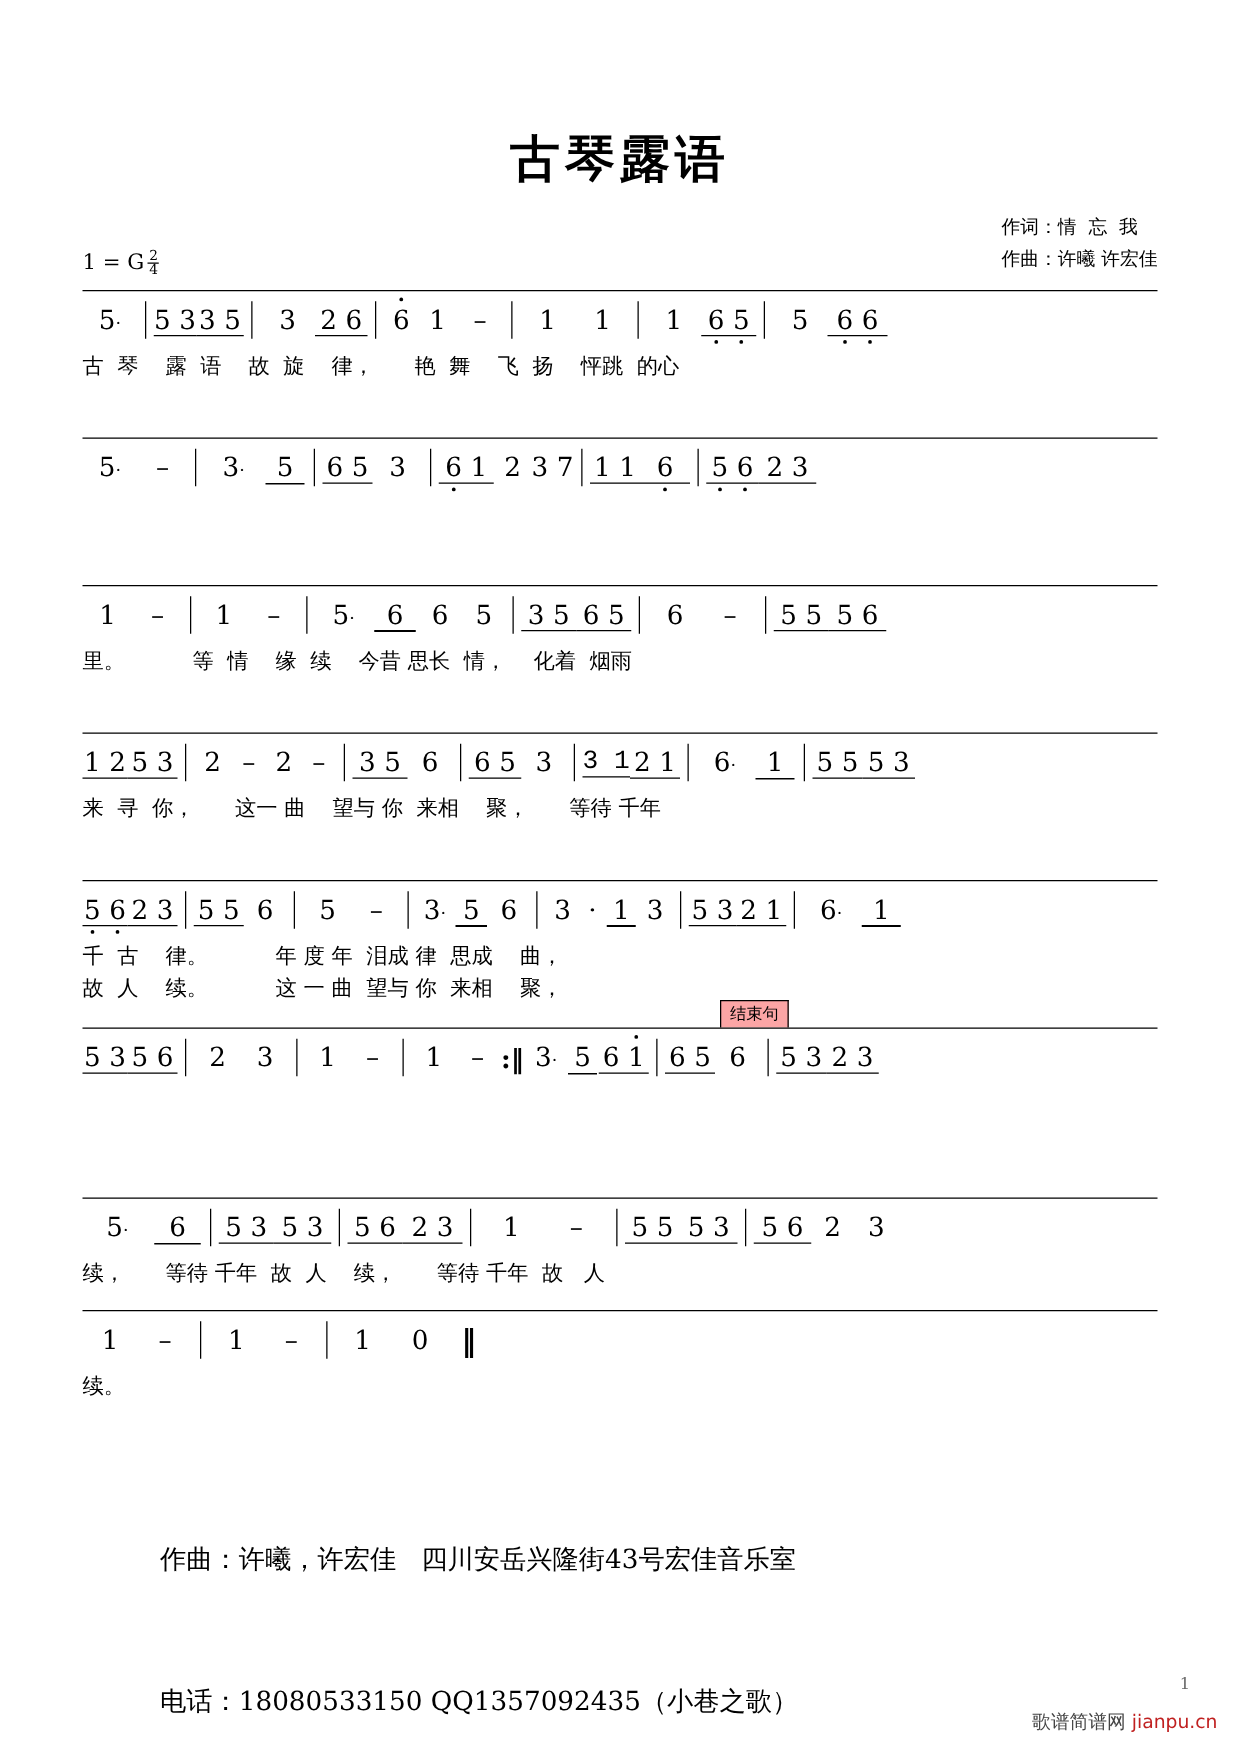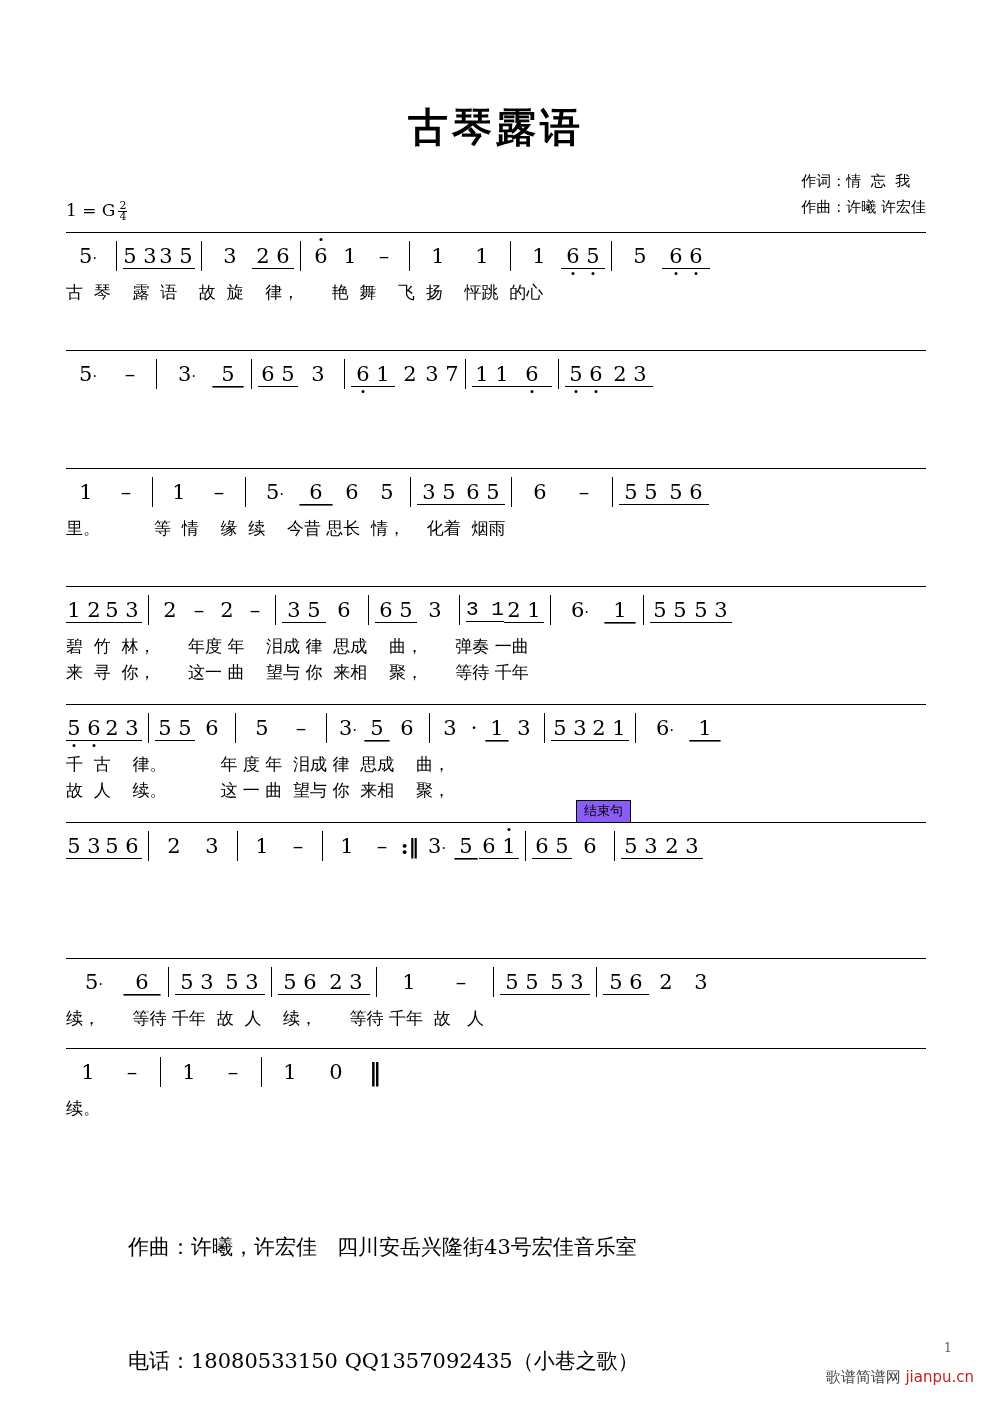--- a/index.html
+++ b/index.html
@@ -87,21 +87,21 @@
     width:3px;height:3px;border-radius:50%;background:#000;
     transform:translateX(-50%);
   }
 
   .endbox{
     position:absolute;
     border:1.2px solid #000;
     font-size:13px;
     font-family:"DejaVu Sans", sans-serif;
     padding:1px 7px 2px 7px;
-    background:#8b5cf6;
+    background:#fca5a5;
     border-bottom:none;
   }
 
   .footer{
     position:absolute;left:128px;top:1152px;
     font-size:21px;line-height:38px;
     font-family:"DejaVu Serif", serif;
     white-space:pre;
   }
 
@@ -233,21 +233,20 @@
         <span class="cell b1" style="width:38px;font-family:Liberation Mono, monospace;">3 1</span>
         <span class="cell b1" style="width:40px;">2 1</span>
         <span class="bar"></span>
         <span class="cell" style="width:46px;">6<span style="font-size:14px;">·</span></span>
         <span class="cell b2" style="width:34px;">1</span>
         <span class="bar"></span>
         <span class="cell b1" style="width:40px;">5 5</span>
         <span class="cell b1" style="width:42px;">5 3</span>
       </div>
     </div>
-    <div class="lyr">碧  竹  林，      年度 年    泪成 律  思成    曲，      弹奏 一曲</div>
     <div class="lyr">来  寻  你，      这一 曲    望与 你  来相    聚，      等待 千年</div>
   </div>
 
   <div class="system" style="top:704px;">
     <div class="staffline">
       <div class="notes">
         <span class="cell b1" style="width:36px;"><span class="dot-dn" style="position:relative;display:inline-block;">5</span> <span class="dot-dn" style="position:relative;display:inline-block;">6</span></span>
         <span class="cell b1" style="width:40px;">2 3</span>
         <span class="bar"></span>
         <span class="cell b1" style="width:40px;">5 5</span>

